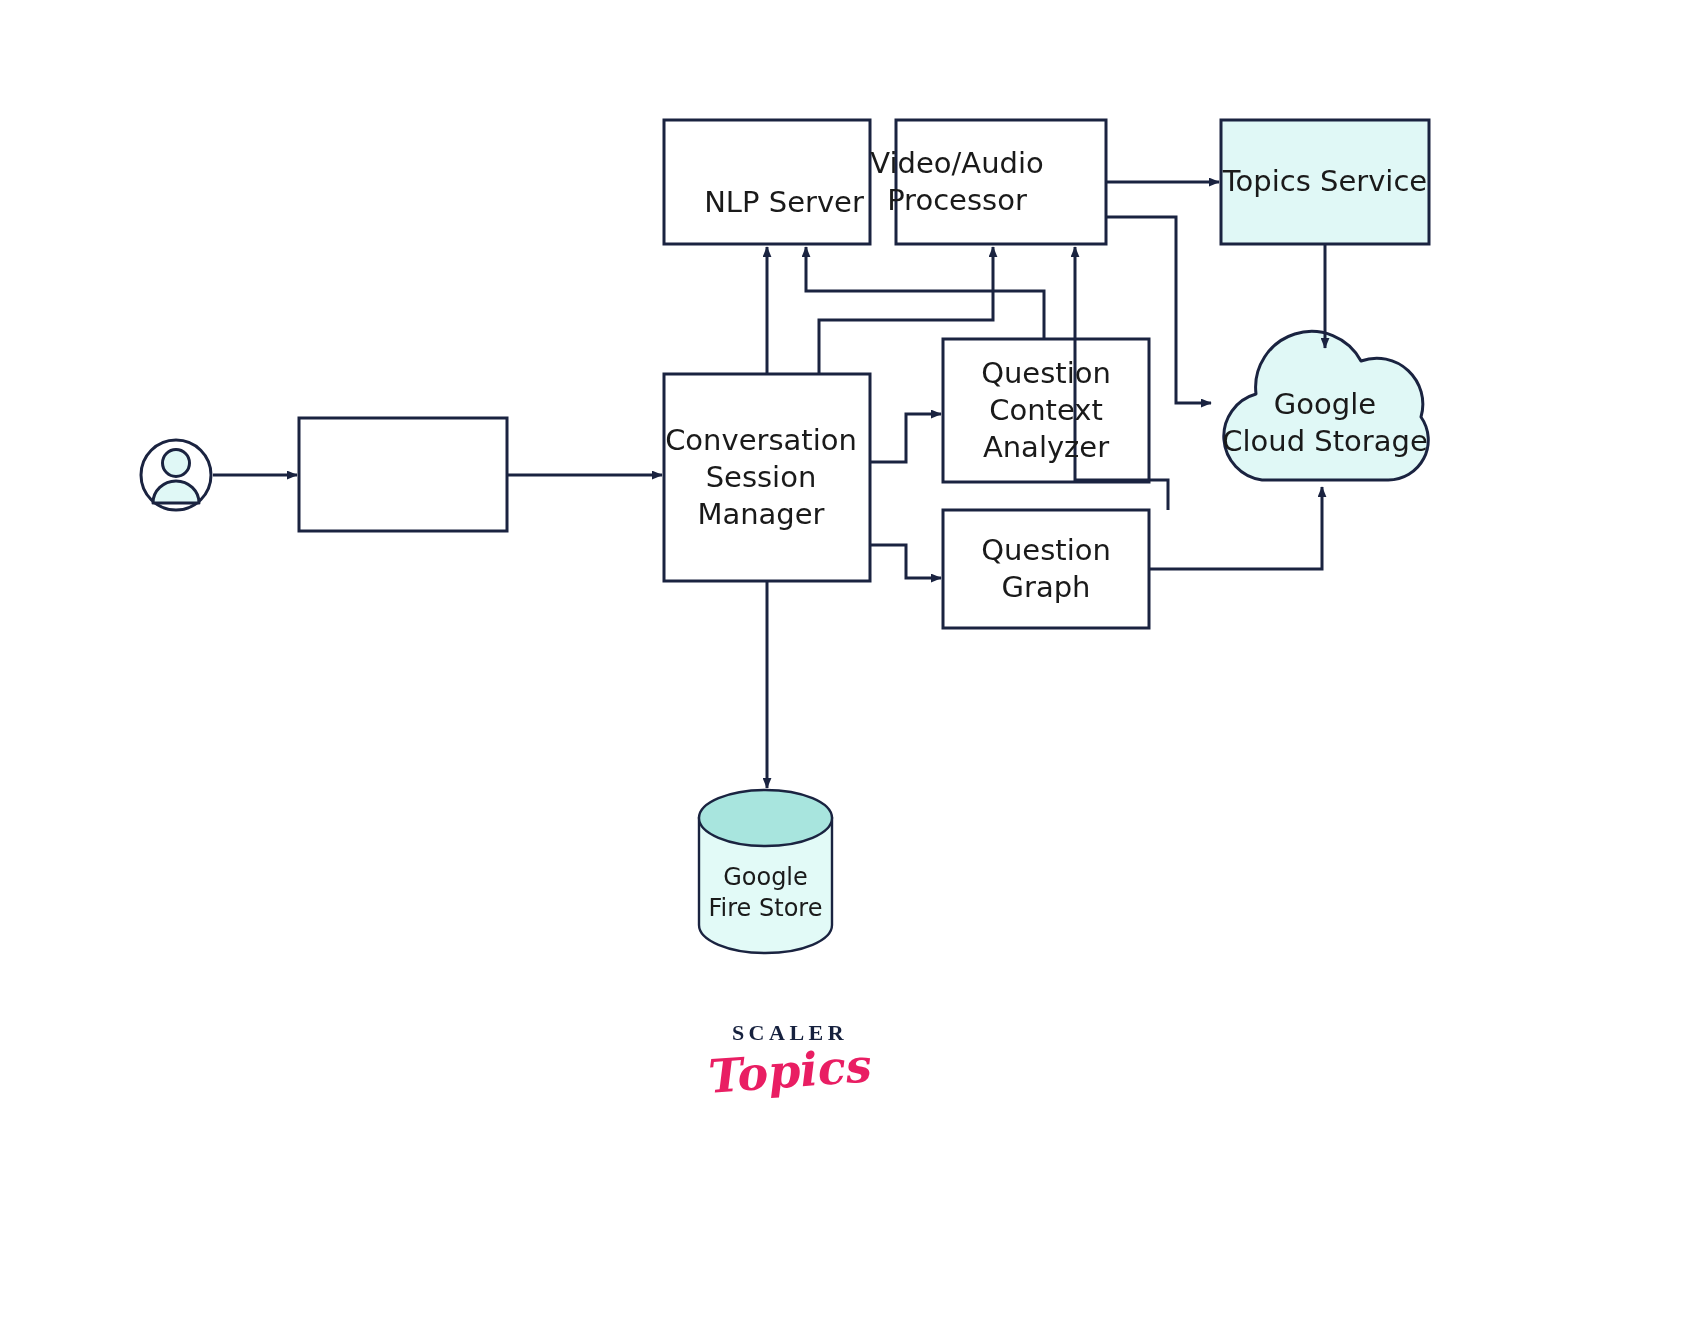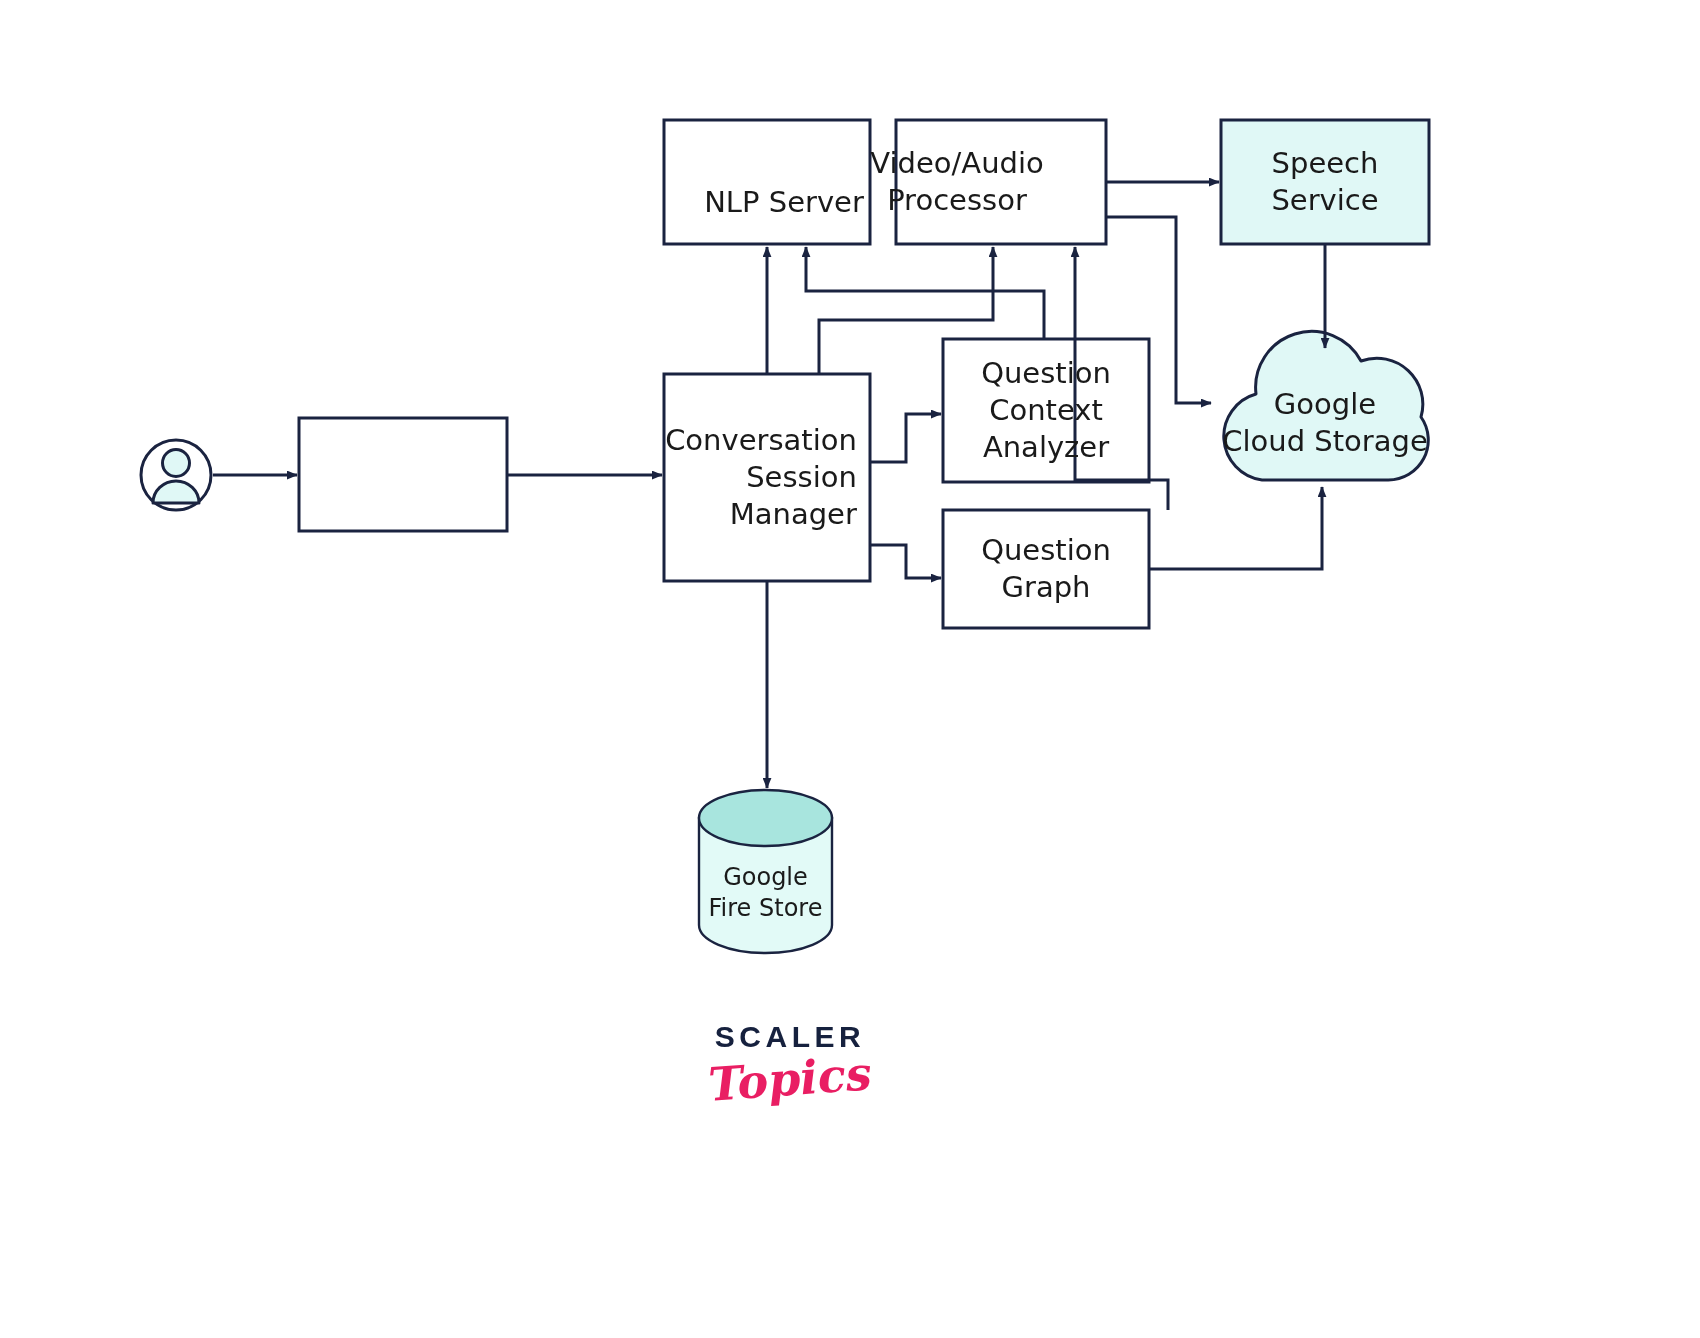--- a/index.html
+++ b/index.html
@@ -40,23 +40,23 @@
   }
   .logo {
     position: absolute;
     left: 640px;
     top: 1022px;
     width: 300px;
     height: 120px;
     text-align: center;
   }
   .logo-scaler {
-    font-family: Liberation Sans, sans-serif;
+    font-family: Liberation Serif, serif;
     font-weight: bold;
-    font-size: 30px;
+    font-size: 22px;
     letter-spacing: 4.5px;
     color: #16213e;
     line-height: 1;
   }
   .logo-topics {
     font-family: "DejaVu Serif", "Liberation Serif", serif;
     font-style: italic;
     font-weight: bold;
     font-size: 46px;
     color: #e91e63;
@@ -135,23 +135,23 @@
 
     <polyline points="1149,569 1322,569 1322,487" fill="none" stroke="#1a2340" stroke-width="3" marker-end="url(#arrowhead)"></polyline>
   </svg>
 
 
   <div class="node-label" style="left:664px; top:120px; width:240px; height:124px;margin-top:21px;">NLP Server</div>
 
   <div class="node-label" style="left:852px; top:120px; width:210px; height:124px;">Video/Audio
 Processor</div>
 
-  <div class="node-label" style="left:1221px; top:120px; width:208px; height:124px;">Speech Service</div>
+  <div class="node-label" style="left:1221px; top:120px; width:208px; height:124px;">Topics Service</div>
 
-  <div class="node-label" style="left:664px; top:374px; width:194px; height:207px;text-align:right;">Conversation
+  <div class="node-label" style="left:664px; top:374px; width:194px; height:207px;">Conversation
 Session
 Manager</div>
 
   <div class="node-label" style="left:943px; top:339px; width:206px; height:143px;">Question
 Context
 Analyzer</div>
 
   <div class="node-label" style="left:943px; top:510px; width:206px; height:118px;">Question
 Graph</div>
 

